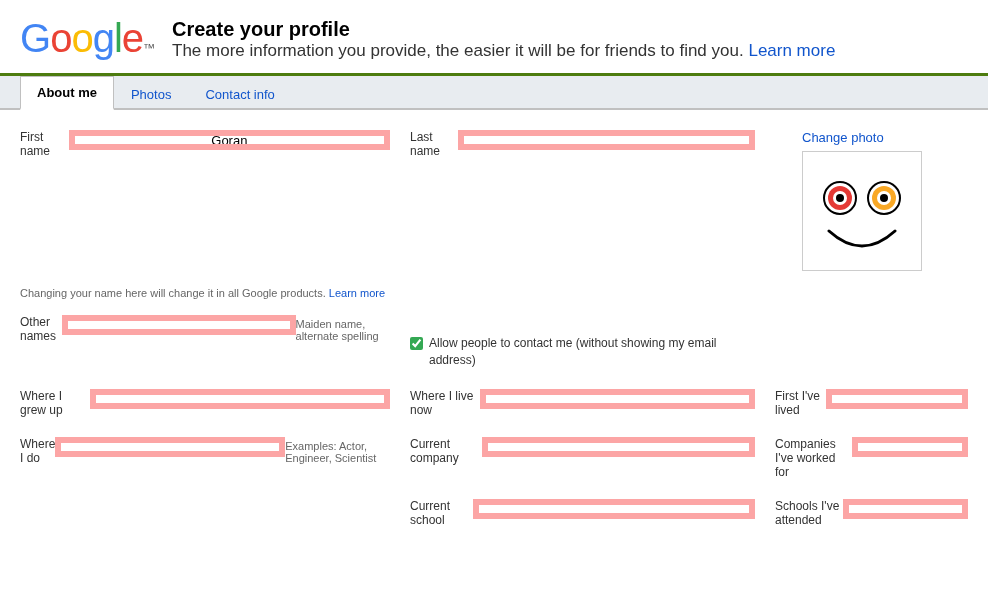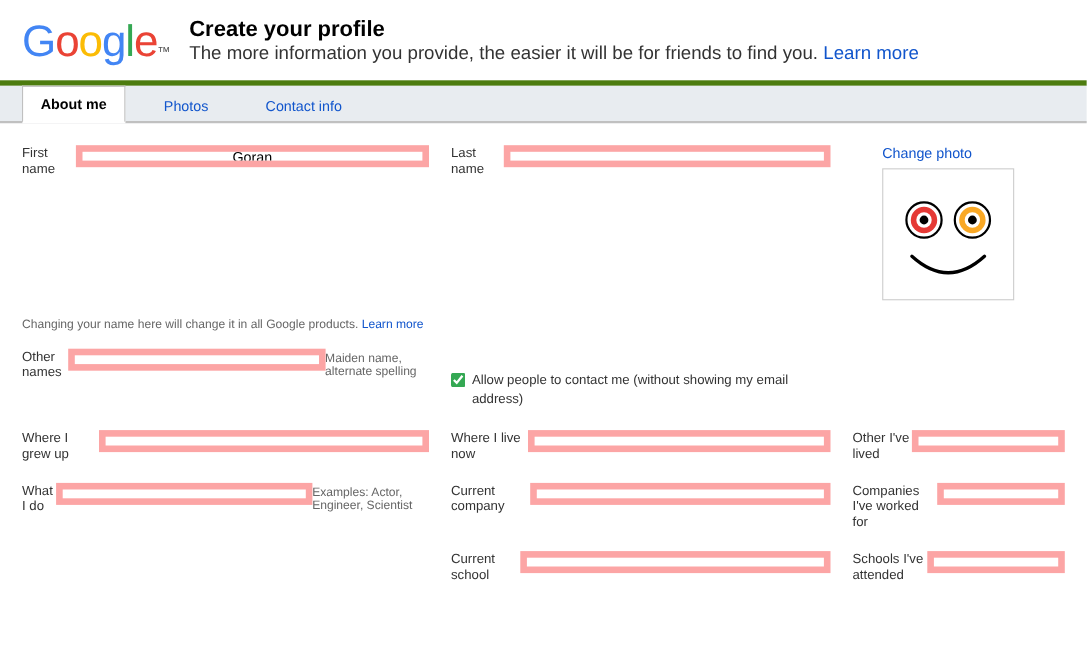--- a/index.html
+++ b/index.html
@@ -7,23 +7,23 @@
       font-family: Arial, sans-serif;
       font-size: 13px;
       background: #fff;
       color: #000;
       width: 988px;
     }
 
     
     .header {
       display: flex;
-      align-items: flex-start;
+      align-items: flex-end;
       padding: 16px 20px 12px 20px;
-      border-bottom: 5px solid #4d7c0f;
+      border-bottom: 3px solid #4d7c0f;
     }
     .google-logo {
       font-size: 40px;
       font-weight: normal;
       letter-spacing: -1px;
       margin-right: 18px;
     }
     .google-logo .g1 { color: #4285f4; }
     .google-logo .o1 { color: #ea4335; }
     .google-logo .o2 { color: #fbbc05; }
@@ -46,21 +46,20 @@
       text-decoration: none;
     }
 
     
     .tabs {
       display: flex;
       align-items: flex-end;
       background: #e8ecf0;
       padding: 0 20px;
       border-bottom: 2px solid #c0c0c0;
-      gap: 18px;
     }
     .tab {
       padding: 8px 16px;
       cursor: pointer;
       font-size: 13px;
       color: #1155cc;
       text-decoration: none;
       border: 1px solid transparent;
       border-bottom: none;
       margin-bottom: -2px;
@@ -272,28 +271,28 @@
   <div class="form-row">
     <div class="form-col col-narrow">
       <label>Where I grew up</label>
       <input type="text" value="" style="">
     </div>
     <div class="form-col col-wide">
       <label>Where I live now</label>
       <input type="text" value="" style="">
     </div>
     <div class="form-col col-right">
-      <label>Other I've lived</label>
-      <input type="text" value="" style="">
-    </div>
-  </div>
-
-  <div class="form-row">
-    <div class="form-col col-narrow">
-      <label>What I do</label>
+      <label>First I've lived</label>
+      <input type="text" value="" style="">
+    </div>
+  </div>
+
+  <div class="form-row">
+    <div class="form-col col-narrow">
+      <label>Where I do</label>
       <input type="text" value="" style="">
       <span class="examples-hint">Examples: Actor, Engineer, Scientist</span>
     </div>
     <div class="form-col col-wide">
       <label>Current company</label>
       <input type="text" value="" style="">
     </div>
     <div class="form-col col-right">
       <label>Companies I've worked for</label>
       <input type="text" value="" style="">

